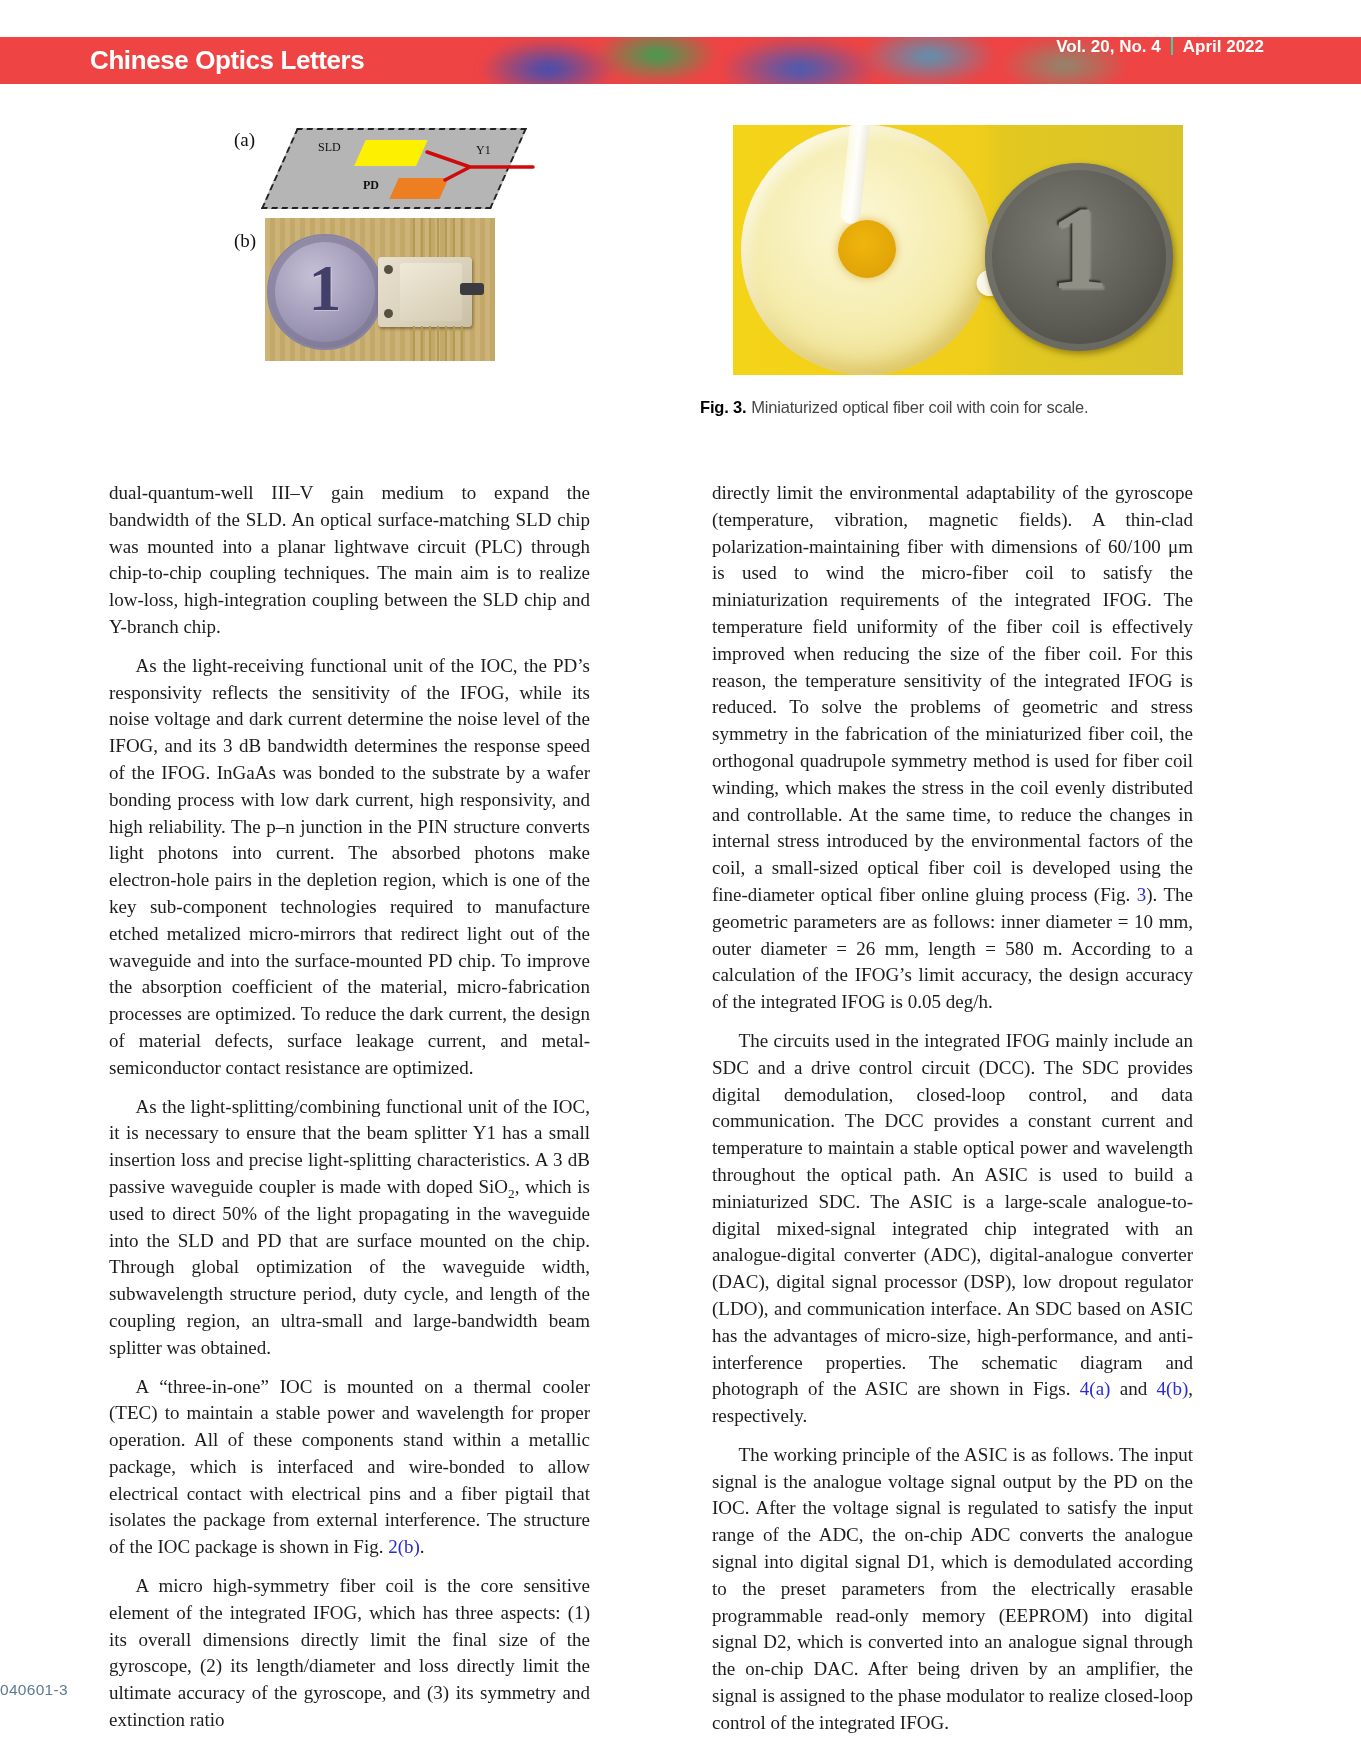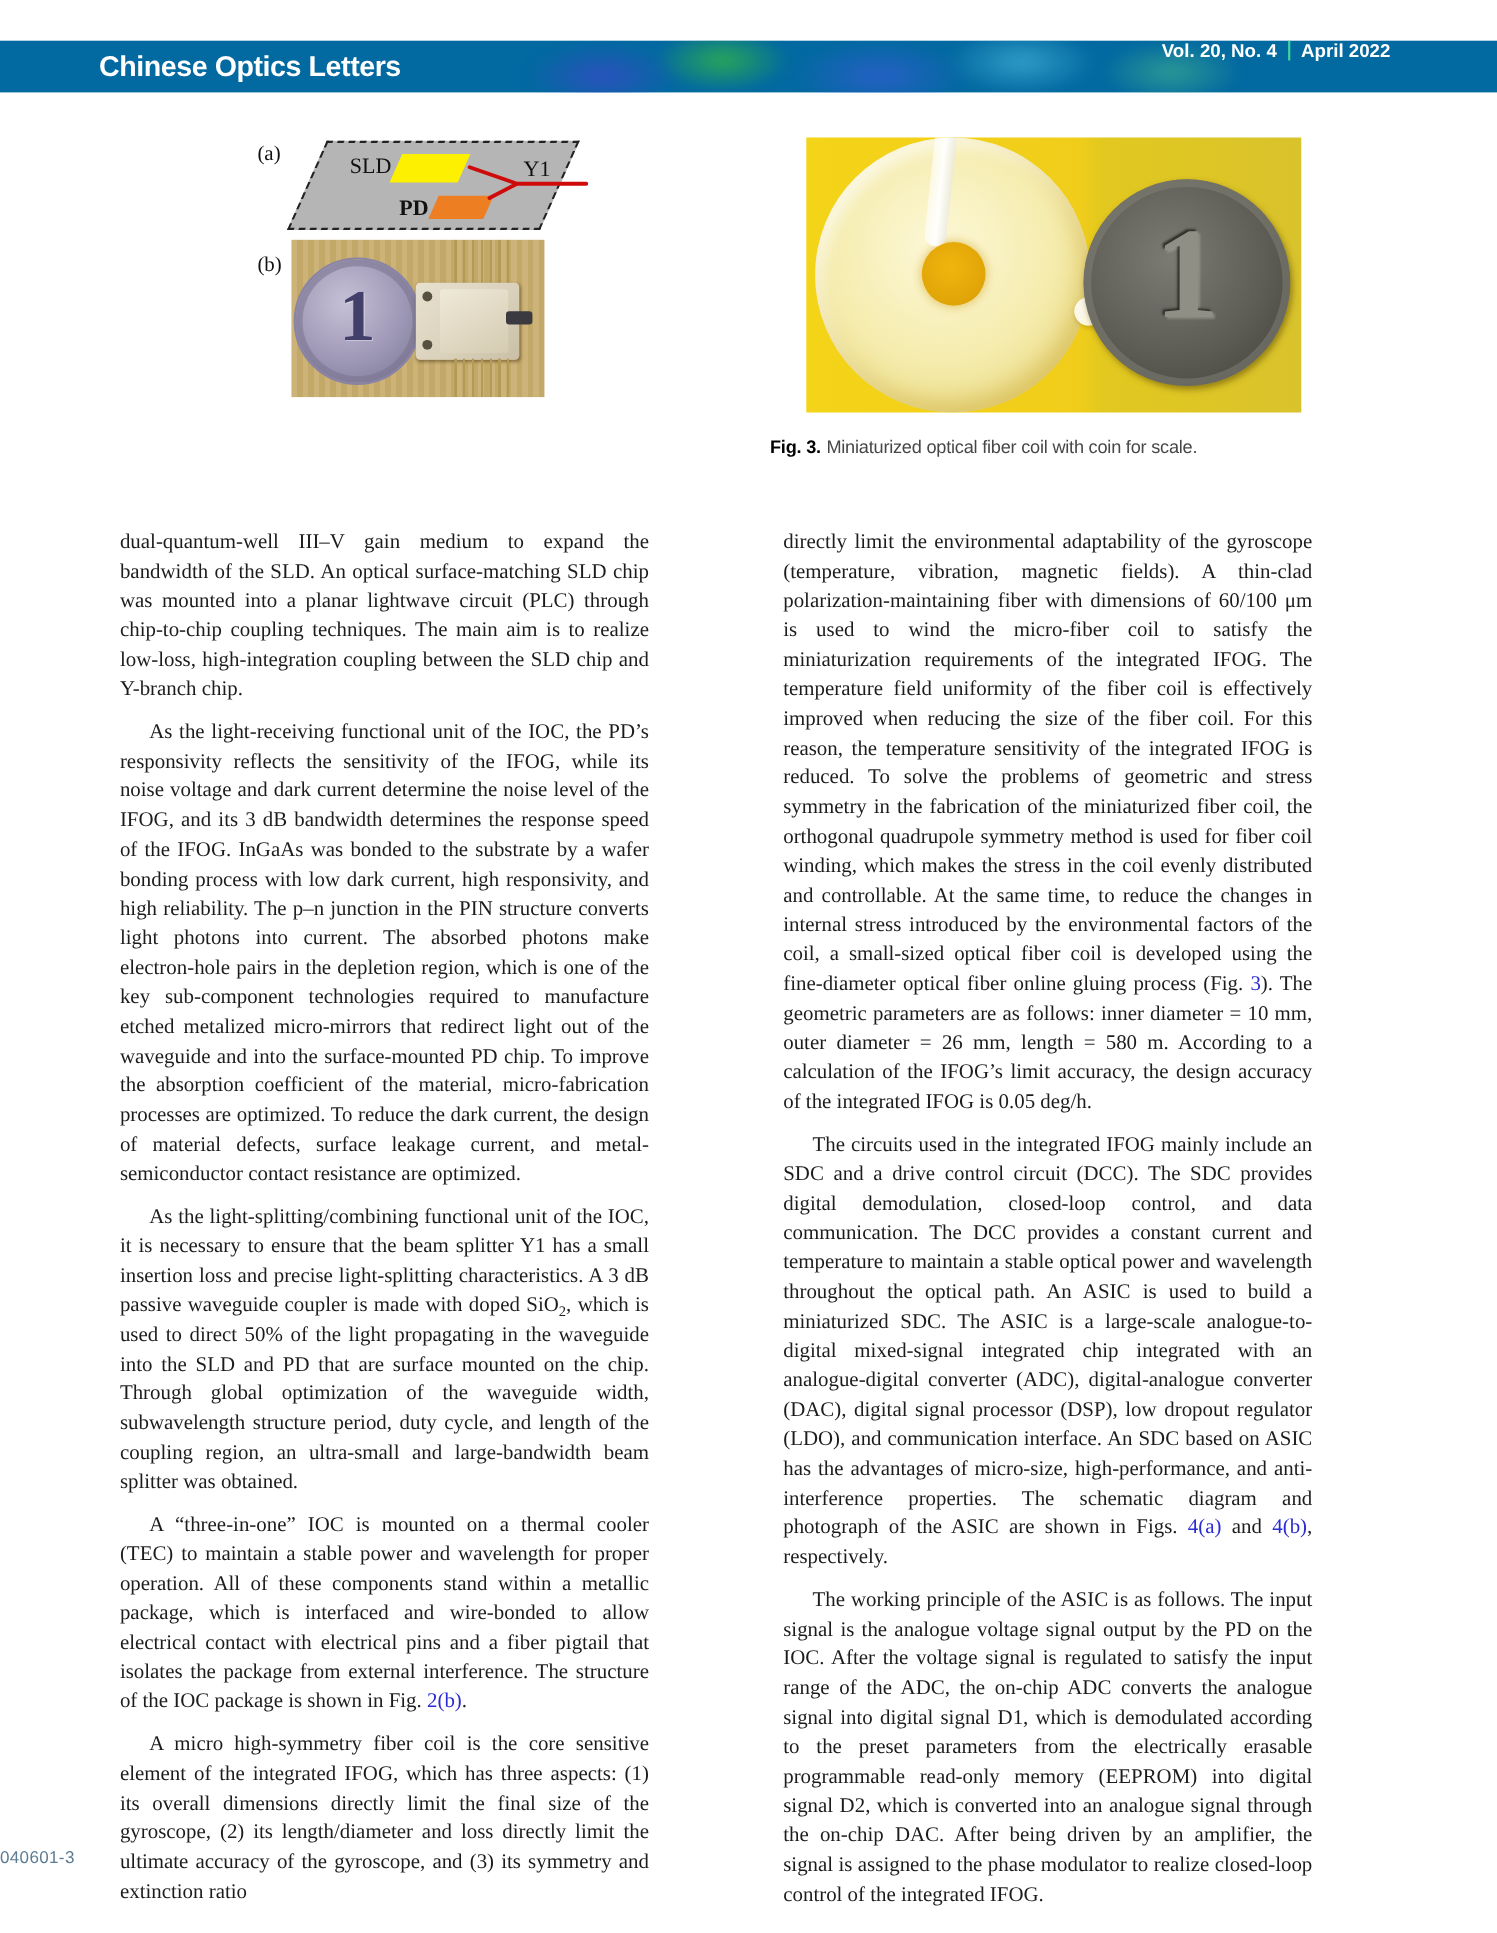--- a/index.html
+++ b/index.html
@@ -1,20 +1,20 @@
 <!DOCTYPE html>
 <html><head>
 <meta charset="utf-8">
 <style>
   html,body{margin:0;padding:0;background:#ffffff;}
   .page{position:relative;width:1361px;height:1757px;background:#ffffff;overflow:hidden;
         font-family:"Liberation Serif","DejaVu Serif",serif;color:#1c1c1c;}
 
   
-  .band{position:absolute;left:0;top:37px;width:1361px;height:47px;background:#0369a1;overflow:hidden;}
+  .band{position:absolute;left:0;top:37px;width:1361px;height:47px;background:#ef4444;overflow:hidden;}
   .band-art{position:absolute;left:480px;top:-10px;width:680px;height:70px;
     background:
       radial-gradient(95px 42px at 10% 60%,rgba(45,80,190,.95),rgba(45,80,190,0) 72%),
       radial-gradient(85px 40px at 26% 40%,rgba(44,170,84,.95),rgba(44,170,84,0) 72%),
       radial-gradient(110px 45px at 47% 60%,rgba(42,95,200,.9),rgba(42,95,200,0) 72%),
       radial-gradient(95px 42px at 66% 42%,rgba(56,165,205,.85),rgba(56,165,205,0) 72%),
       radial-gradient(90px 40px at 86% 55%,rgba(70,185,140,.6),rgba(70,185,140,0) 72%);
     filter:blur(5px);}
   .band-title{position:absolute;left:90px;top:0;height:47px;line-height:47px;
     font-family:"Liberation Sans","DejaVu Sans",sans-serif;font-weight:bold;font-size:26px;
@@ -26,21 +26,21 @@
   
   .plabel{position:absolute;font-size:19px;color:#111;}
   .fig2a-label{left:234px;top:129px;}
   .fig2b-label{left:234px;top:230px;}
   .chip{position:absolute;left:297px;top:128px;width:226px;height:77px;background:#b5b5b5;
     border:2px dashed #222;transform:skewX(-24deg);transform-origin:0 0;}
   .sld-block{position:absolute;left:72px;top:10px;width:62px;height:26px;background:#fdf000;}
   .pd-block{position:absolute;left:122px;top:48px;width:50px;height:21px;background:#ee7e22;}
   .ylines{position:absolute;left:297px;top:128px;width:250px;height:80px;overflow:visible;}
   .ylines path{stroke:#cf0a0a;stroke-width:3.5;fill:none;stroke-linecap:round;}
-  .slabel{position:absolute;font-size:20px;color:#111;}
+  .slabel{position:absolute;font-size:12px;color:#111;}
   .lbl-sld{left:318px;top:140px;}
   .lbl-pd{left:363px;top:178px;font-weight:bold;}
   .lbl-y1{left:476px;top:143px;}
 
   
   .photo-b{position:absolute;left:265px;top:218px;width:230px;height:143px;
     background:repeating-linear-gradient(90deg,#cdb377 0 5px,#c3a969 5px 10px);overflow:hidden;}
   .coin-b{position:absolute;left:2px;top:16px;width:112px;height:112px;border-radius:50%;
     background:radial-gradient(circle at 40% 35%,#c6c0d6 0%,#9d97b6 55%,#76708f 100%);
     border:2px solid #8a84a4;box-shadow:inset 0 0 0 6px rgba(120,114,142,.55);}

